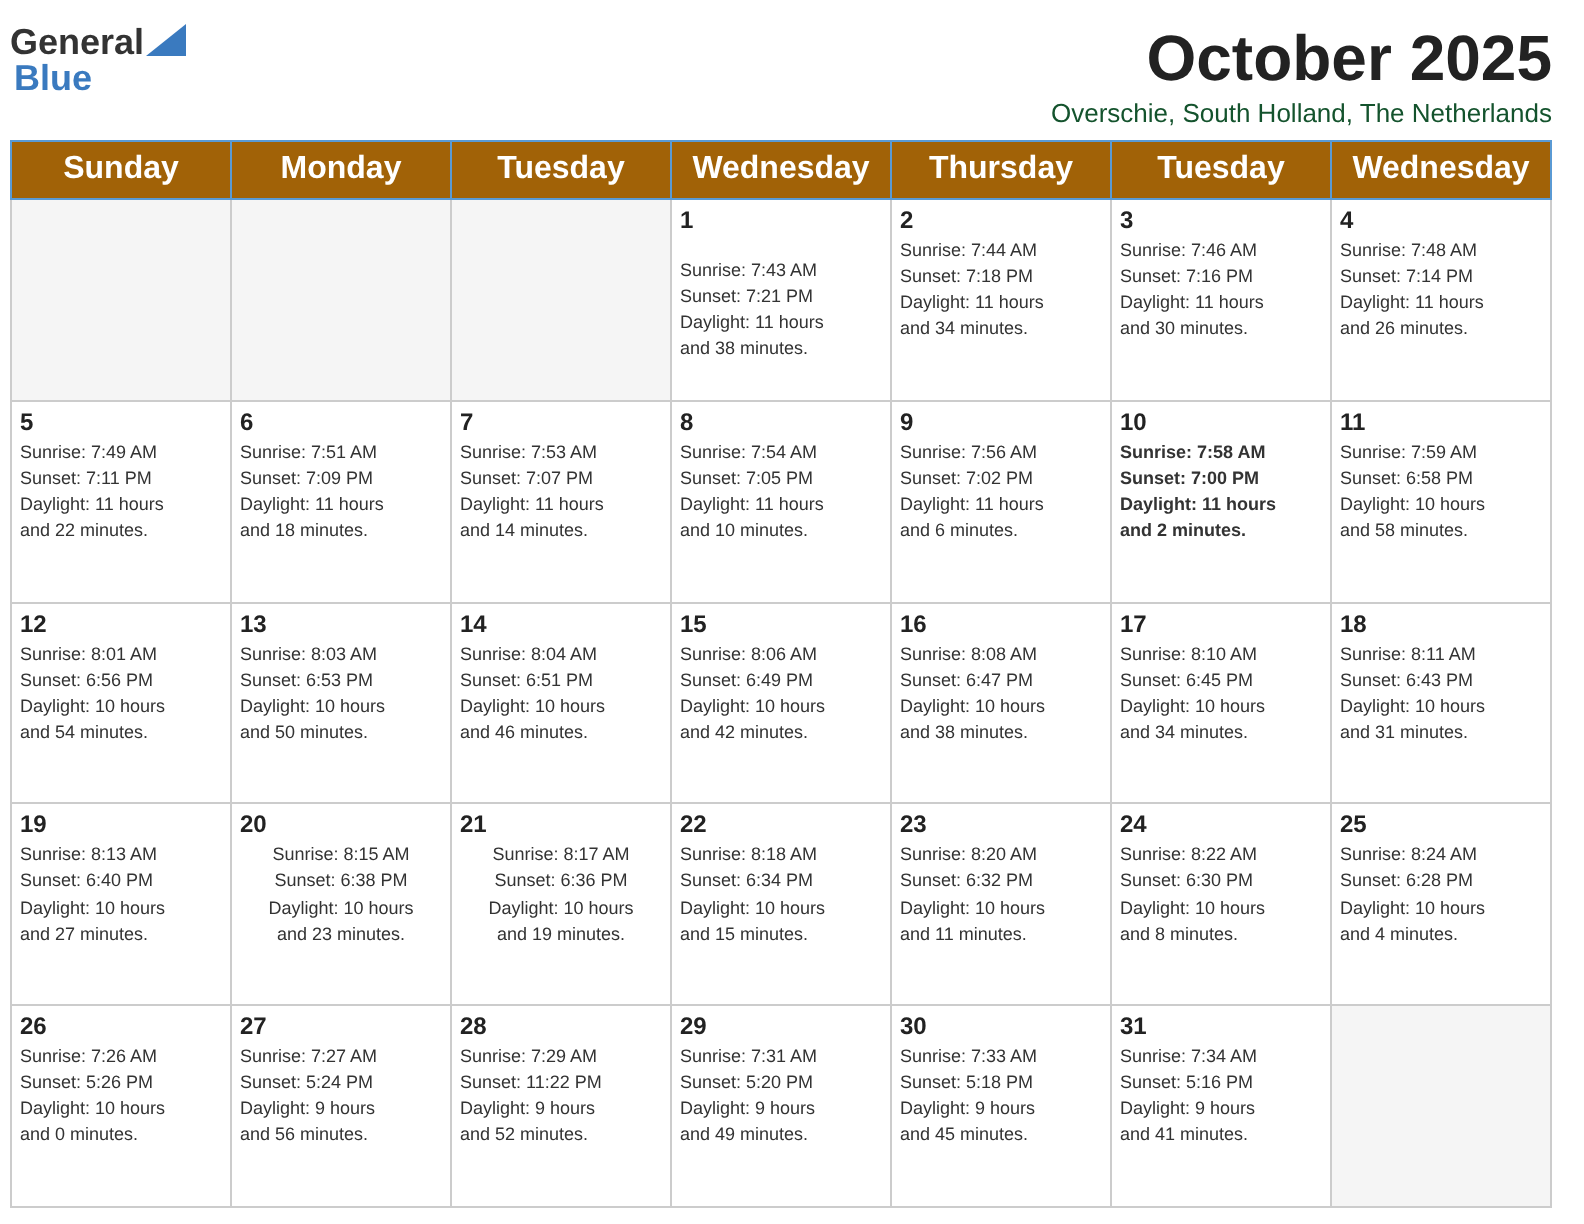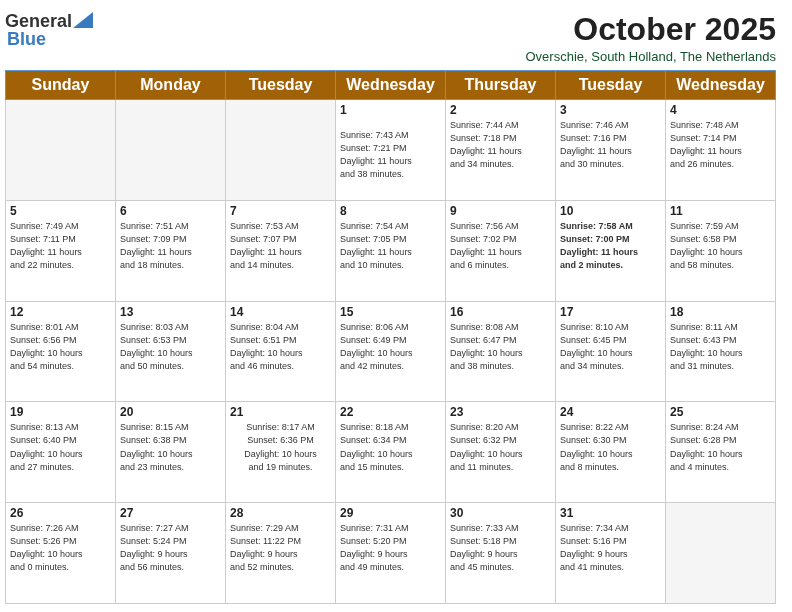--- a/index.html
+++ b/index.html
@@ -262,21 +262,21 @@
         <tr>
           <td>
             <span class="day-num">19</span>
             <div class="day-info" style="white-space: pre-line;">Sunrise: 8:13 AM
 Sunset: 6:40 PM
 Daylight: 10 hours
 and 27 minutes.</div>
           </td>
           <td>
             <span class="day-num">20</span>
-            <div class="day-info" style="white-space: pre-line;">Sunrise: 8:15 AM
+            <div class="day-info" style="white-space: pre-line; text-align: center;">Sunrise: 8:15 AM
 Sunset: 6:38 PM
 Daylight: 10 hours
 and 23 minutes.</div>
           </td>
           <td>
             <span class="day-num">21</span>
             <div class="day-info" style="white-space: pre-line; text-align: center;">Sunrise: 8:17 AM
 Sunset: 6:36 PM
 Daylight: 10 hours
 and 19 minutes.</div>

